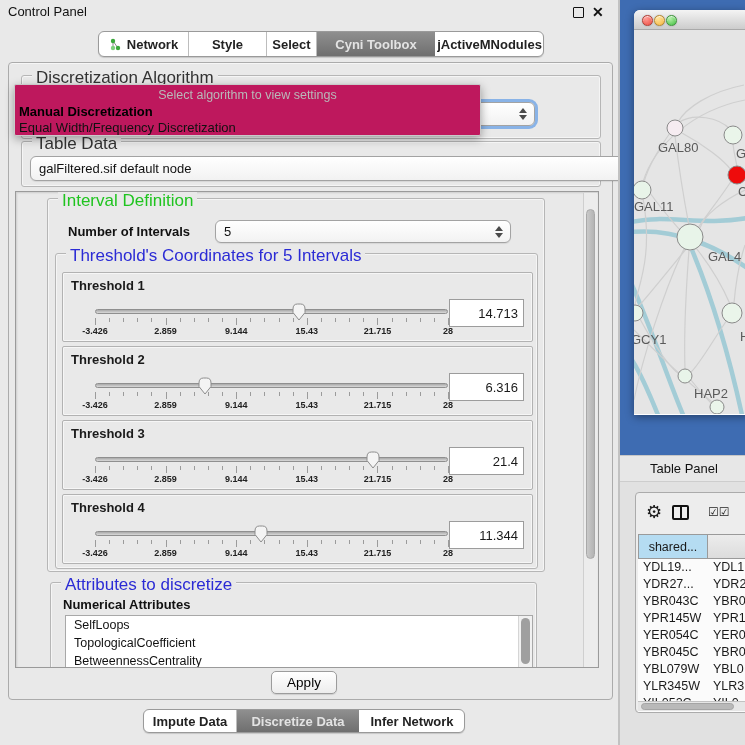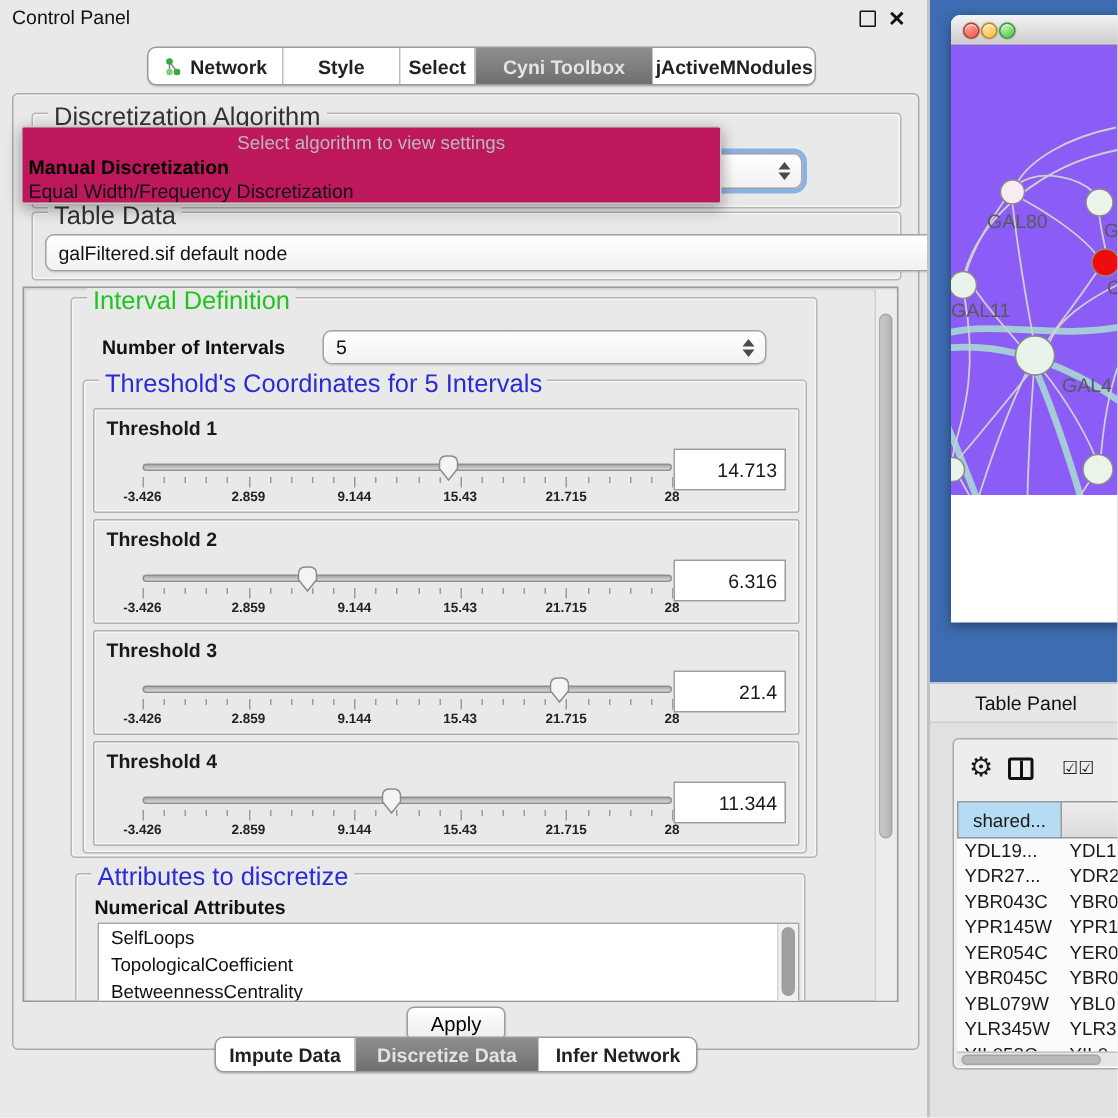--- a/index.html
+++ b/index.html
@@ -12,21 +12,21 @@
   .titlebar .tb-text { position:absolute; left:8px; top:0; line-height:24px; font-size:13px; color:#111; }
   .float-icon { position:absolute; left:573px; top:7px; width:11px; height:11px; border:1.5px solid #111; border-radius:1px; }
   .close-icon { position:absolute; left:592px; top:2px; font-size:14px; font-weight:bold; color:#111; line-height:20px; }
 
   .segbar { position:absolute; display:flex; background:#fff; border:1px solid #9a9a9a; border-radius:6px; overflow:hidden; box-shadow:0 1px 1px rgba(0,0,0,.15); }
   .seg { display:flex; align-items:center; justify-content:center; gap:5px; font-size:13px; font-weight:600; color:#222; height:100%; }
   .seg + .seg { border-left:1px solid #bdbdbd; }
   .seg.selected { background:linear-gradient(#8f8f8f,#6f6f6f); color:#e3e3e3; }
   .seg.selected + .seg { border-left-color:transparent; }
   #top-tabs { left:98px; top:31px; height:26px; }
-  #bottom-tabs { left:143px; top:691px; height:24px; }
+  #bottom-tabs { left:143px; top:709px; height:24px; }
 
   .outer-panel { position:absolute; left:8px; top:62px; width:605px; height:638px; border:1px solid #ababab; border-radius:4px; background:#E9E9E9; box-shadow:inset 0 1px 0 #f6f6f6; }
 
   .group { position:absolute; border:1px solid #b6b6b6; border-radius:3px; box-shadow:inset 0 0 0 1px rgba(255,255,255,.55); }
   .group-label { position:absolute; top:-8px; left:10px; background:#E9E9E9; padding:0 4px; font-size:17px; color:#333; white-space:nowrap; }
   .group-label.green { color:var(--green-label); }
   .group-label.blue  { color:var(--blue-label); }
 
   .combo { position:absolute; background:linear-gradient(#ffffff,#f2f2f2); border:1px solid #a3a3a3; border-radius:6px; font-size:13px; display:flex; align-items:center; padding:0 8px; color:#111; box-shadow:0 1px 1px rgba(0,0,0,.08); }
   .combo .stepper { position:absolute; right:7px; top:50%; transform:translateY(-50%); display:flex; flex-direction:column; gap:2px; }
@@ -69,21 +69,21 @@
   .apply-btn { position:absolute; left:262px; top:608px; width:66px; height:23px; background:linear-gradient(#ffffff,#ededed); border:1px solid #9c9c9c; border-radius:5px; font-size:13.5px; text-align:center; line-height:21px; box-shadow:0 1px 1px rgba(0,0,0,.12); }
 
   
   .desktop { position:absolute; left:620px; top:0; width:125px; height:455px; background:var(--desktop-blue); }
   .net-window { position:absolute; left:14px; top:10px; width:115px; height:405px; background:#fff; border-radius:6px 6px 0 0; box-shadow:0 2px 8px rgba(0,0,0,.4); }
   .net-titlebar { position:relative; height:20px; background:linear-gradient(#f4f4f4,#cccccc); border-bottom:1px solid #a9a9a9; border-radius:6px 6px 0 0; }
   .light { position:absolute; top:4.5px; width:11px; height:11px; border-radius:50%; box-shadow:inset 0 1px 1px rgba(255,255,255,.8), 0 0 1px rgba(0,0,0,.5); }
   .light.red { left:8px; background:radial-gradient(circle at 35% 30%, #ff9a93, #ee4b40); border:.5px solid #b43c33; }
   .light.yellow { left:20px; background:radial-gradient(circle at 35% 30%, #ffe39a, #f5b53e); border:.5px solid #ba8a2c; }
   .light.green { left:32px; background:radial-gradient(circle at 35% 30%, #b6f0a8, #3fbf3f); border:.5px solid #3d973a; }
-  .net-canvas { position:relative; width:111px; height:300px; overflow:hidden; background:#8b5cf6; }
+  .net-canvas { position:relative; width:111px; height:384px; overflow:hidden; background:#e5e5e5; }
 
   .tp-titlebar { position:absolute; left:620px; top:455px; width:125px; height:27px; background:#e7e7e7; border-top:1px solid #c6c6c6; border-bottom:1px solid #cdcdcd;padding-left:36px; }
   .tp-titlebar span { position:absolute; left:30px; line-height:25px; font-size:13px; color:#111; }
   .tp-bg { position:absolute; left:620px; top:482px; width:125px; height:263px; background:#e1e1e1; }
   .tp-panel { position:absolute; left:15px; top:10px; width:120px; height:221px; background:#ededed; border:1px solid #ababab; border-radius:4px; overflow:hidden; }
   .gear-glyph { position:absolute; left:10px; top:8px; font-family:"DejaVu Sans",sans-serif; font-size:18px; color:#1a1a1a; }
   .cols-icon { position:absolute; left:36px; top:12px; width:17px; height:15px; border:2px solid #111; border-radius:2px; }
   .cols-icon::after { content:""; position:absolute; left:5.5px; top:0; width:2px; height:11px; background:#111; }
   .checks-glyph { position:absolute; left:72px; top:12px; font-family:"DejaVu Sans",sans-serif; font-size:12px; color:#222; letter-spacing:0px; }
   .tp-table { position:absolute; left:2px; top:41px; width:160px; }

